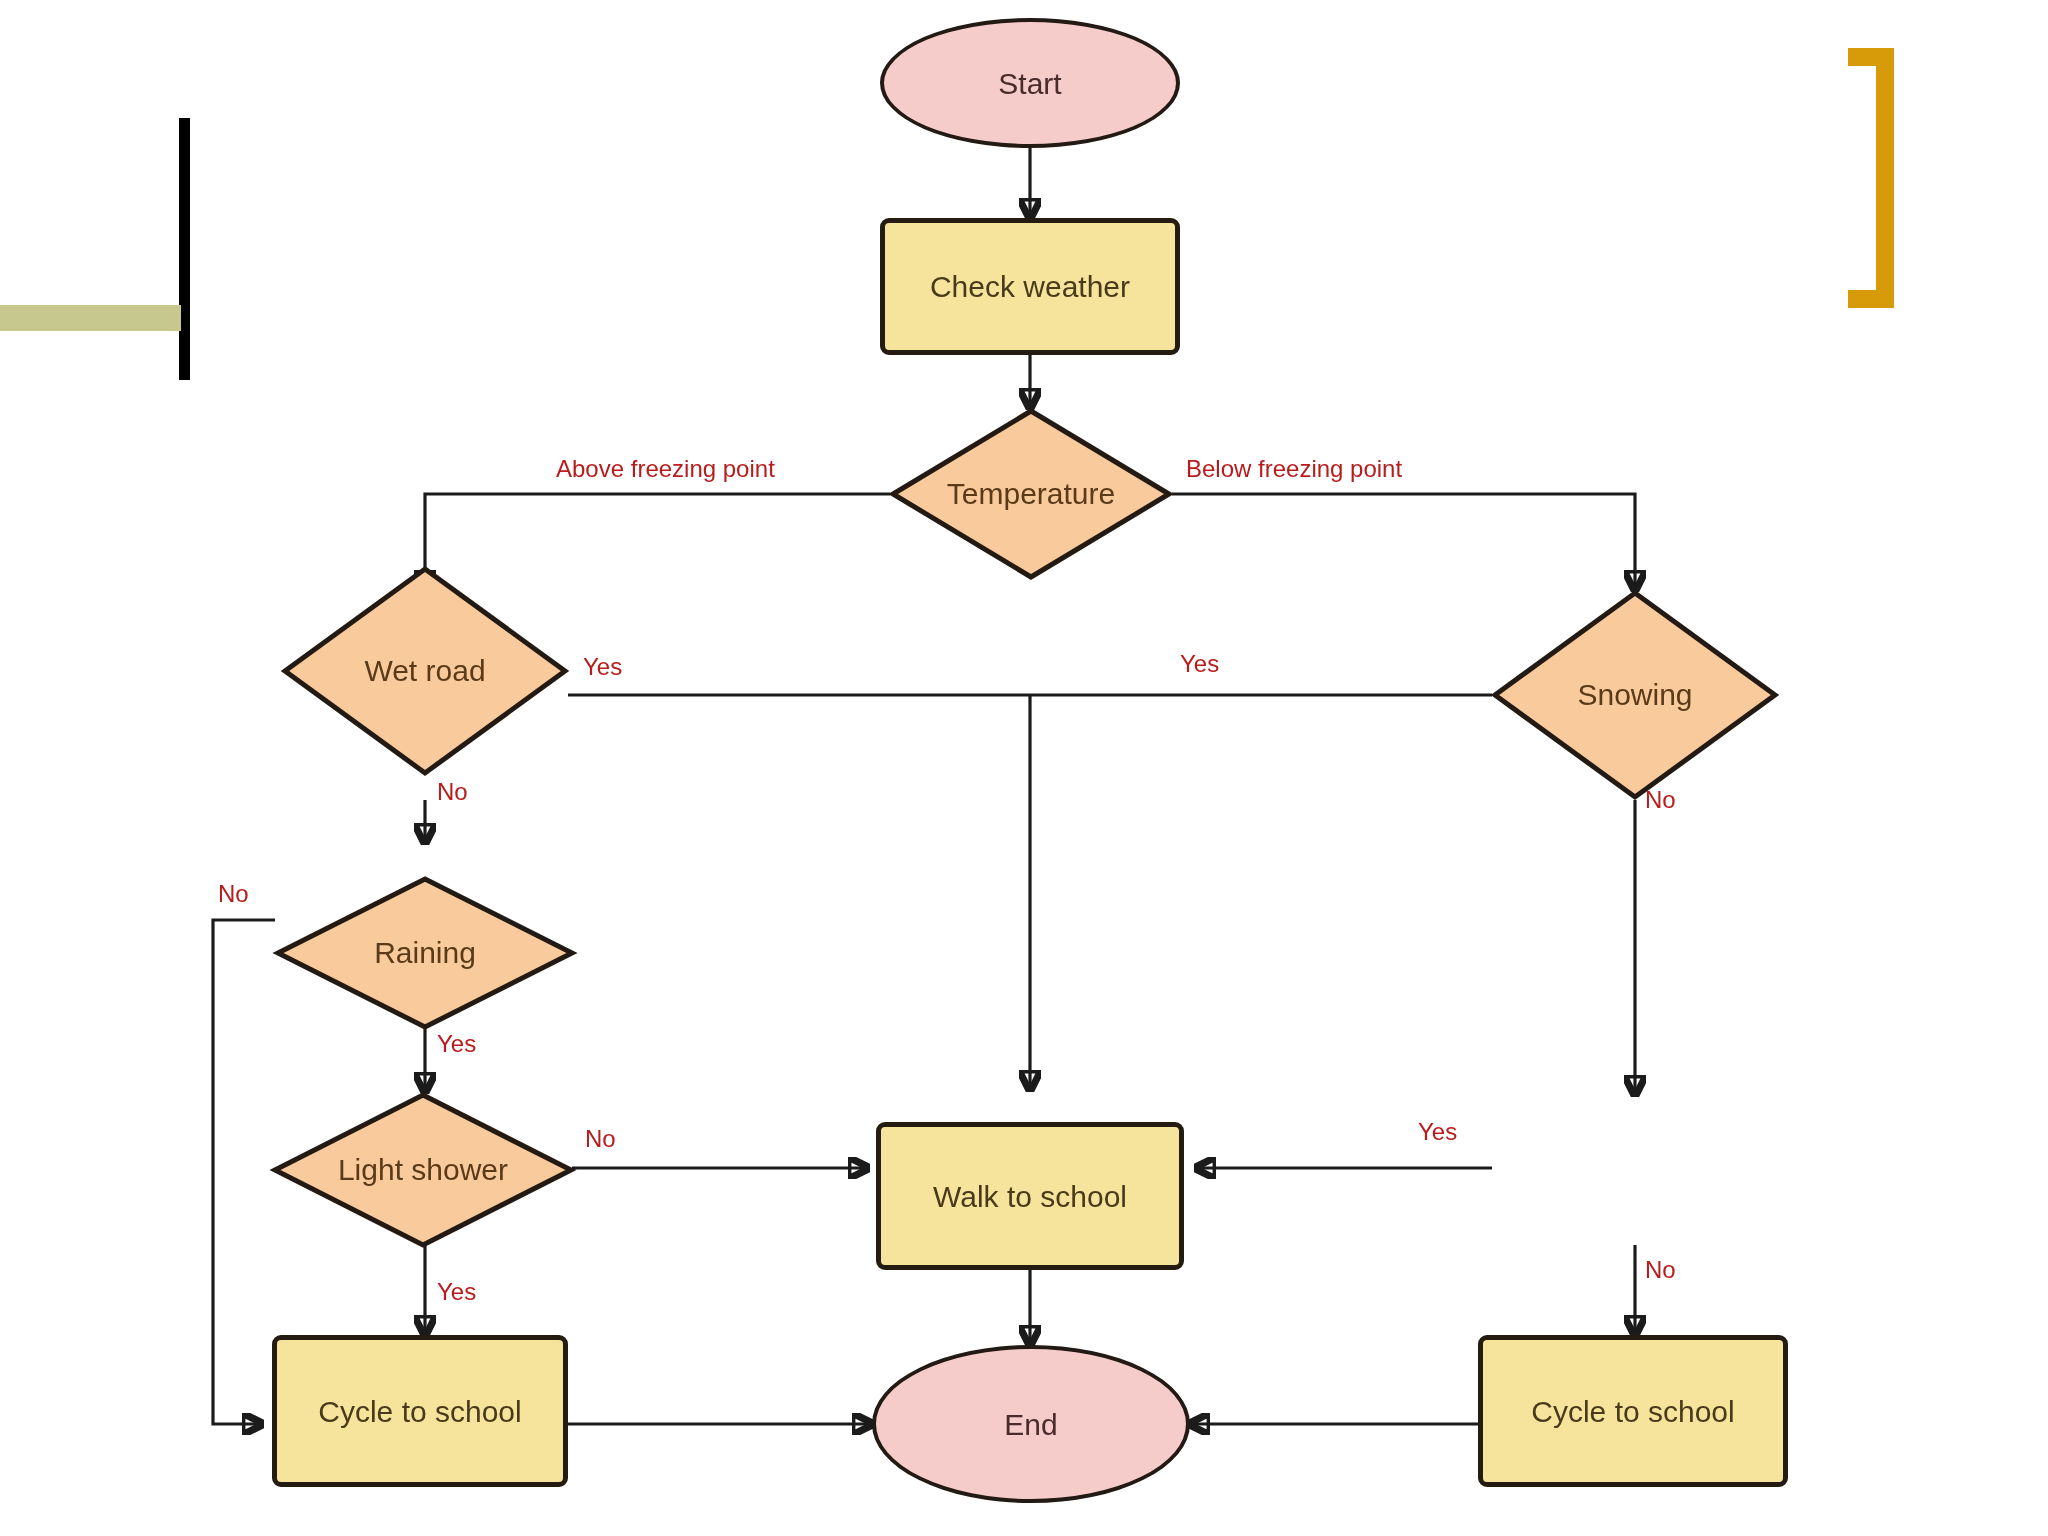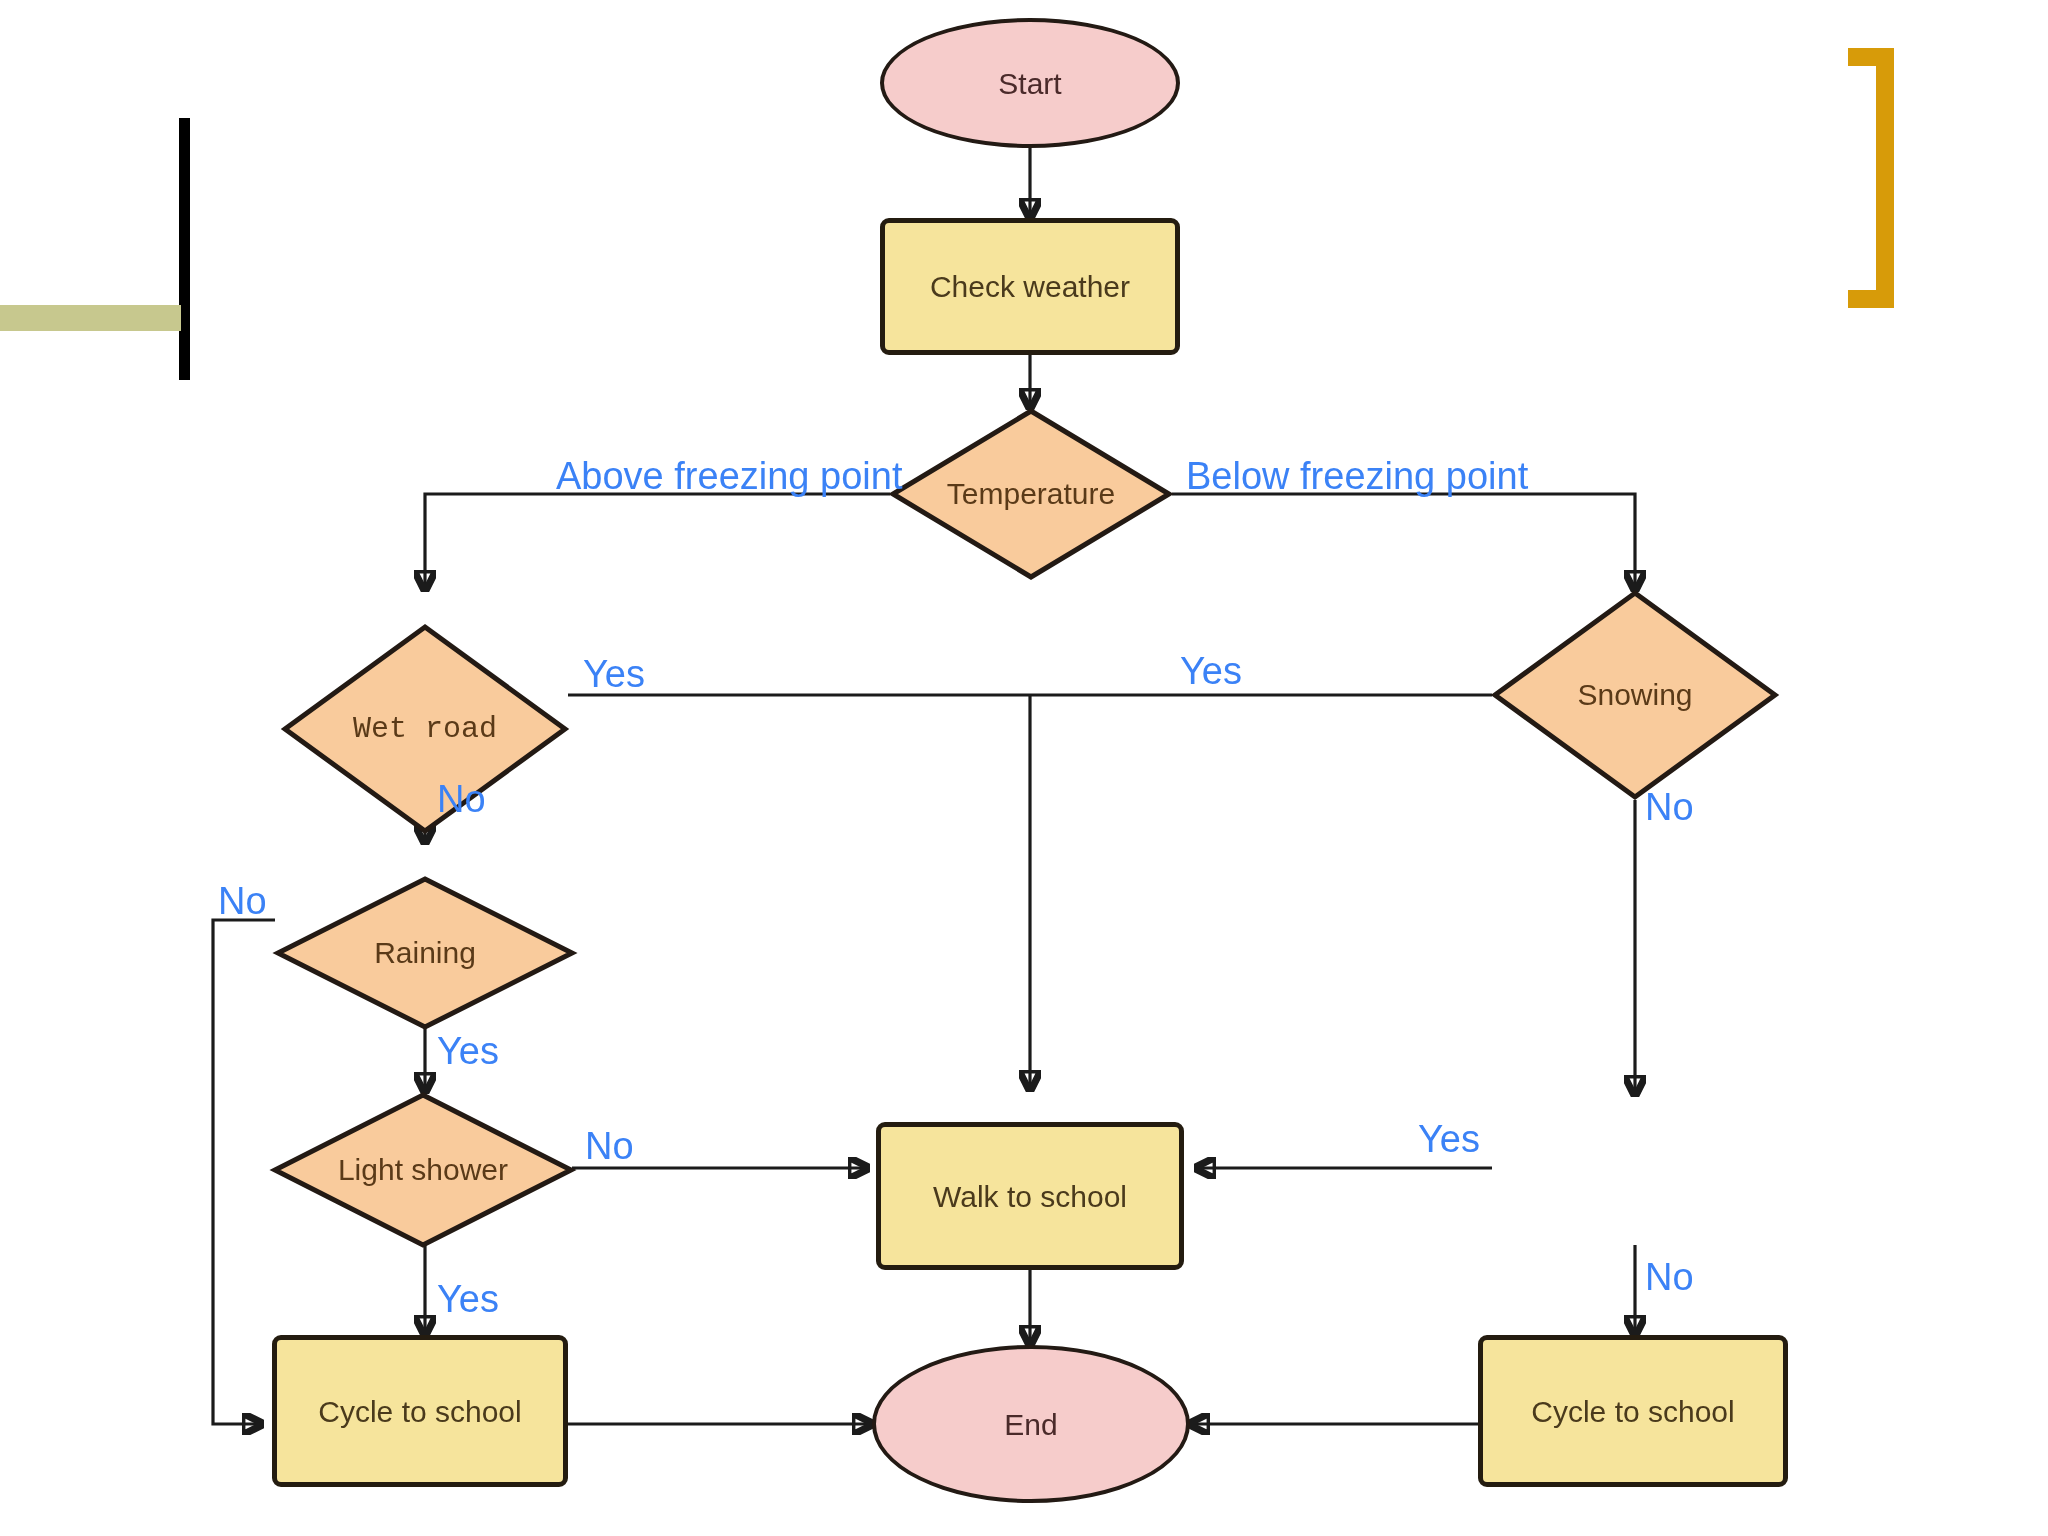--- a/index.html
+++ b/index.html
@@ -103,22 +103,22 @@
     align-items: center;
     justify-content: center;
     color: #5a3a18;
     font-size: 30px;
     pointer-events: none;
   }
 
   
   .edge-label {
     position: absolute;
-    color: #3b82f6;
-    font-size: 38px;
+    color: #b91c1c;
+    font-size: 24px;
     white-space: nowrap;
     z-index: 4;
     background: transparent;
   }
 </style>
 </head>
 <body>
 
 <div id="stage">
 
@@ -178,21 +178,21 @@
     <span>Check weather</span>
   </div>
 
   <div class="decision-wrap" style="left:890px; top:408px; width:282px; height:172px;">
     <svg width="282" height="172" viewBox="0 0 282 172" xmlns="http://www.w3.org/2000/svg">
       <polygon points="141,3 279,86 141,169 3,86" fill="#f9cb9c" stroke="#231a14" stroke-width="5"></polygon>
     </svg>
     <div class="dlabel">Temperature</div>
   </div>
 
-  <div class="decision-wrap" style="left:282px; top:624px; width:286px; height:210px;font-family:Liberation Mono, monospace;">
+  <div class="decision-wrap" style="left:282px; top:566px; width:286px; height:210px;">
     <svg width="286" height="210" viewBox="0 0 286 210" xmlns="http://www.w3.org/2000/svg">
       <polygon points="143,3 283,105 143,207 3,105" fill="#f9cb9c" stroke="#231a14" stroke-width="5"></polygon>
     </svg>
     <div class="dlabel">Wet road</div>
   </div>
 
   <div class="decision-wrap" style="left:1492px; top:590px; width:286px; height:210px;">
     <svg width="286" height="210" viewBox="0 0 286 210" xmlns="http://www.w3.org/2000/svg">
       <polygon points="143,3 283,105 143,207 3,105" fill="#f9cb9c" stroke="#231a14" stroke-width="5"></polygon>
     </svg>

